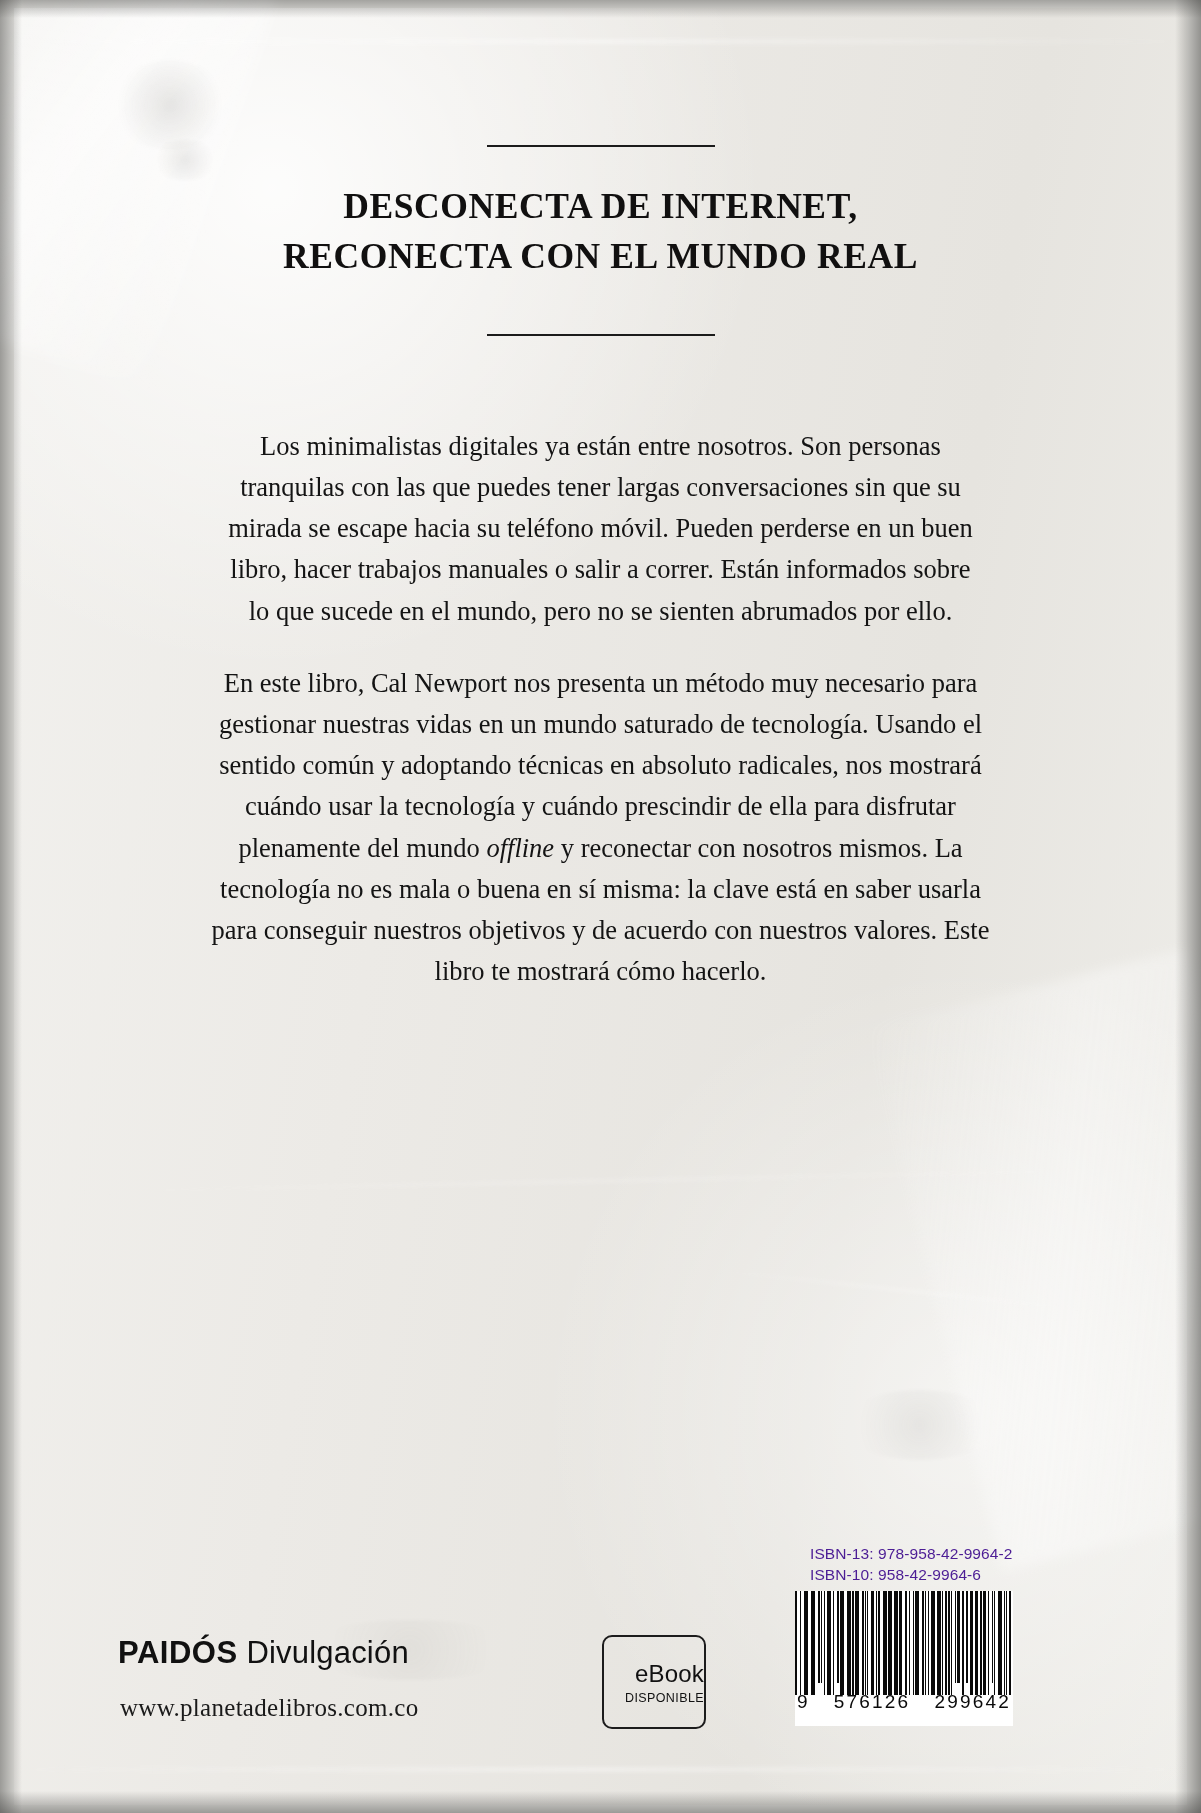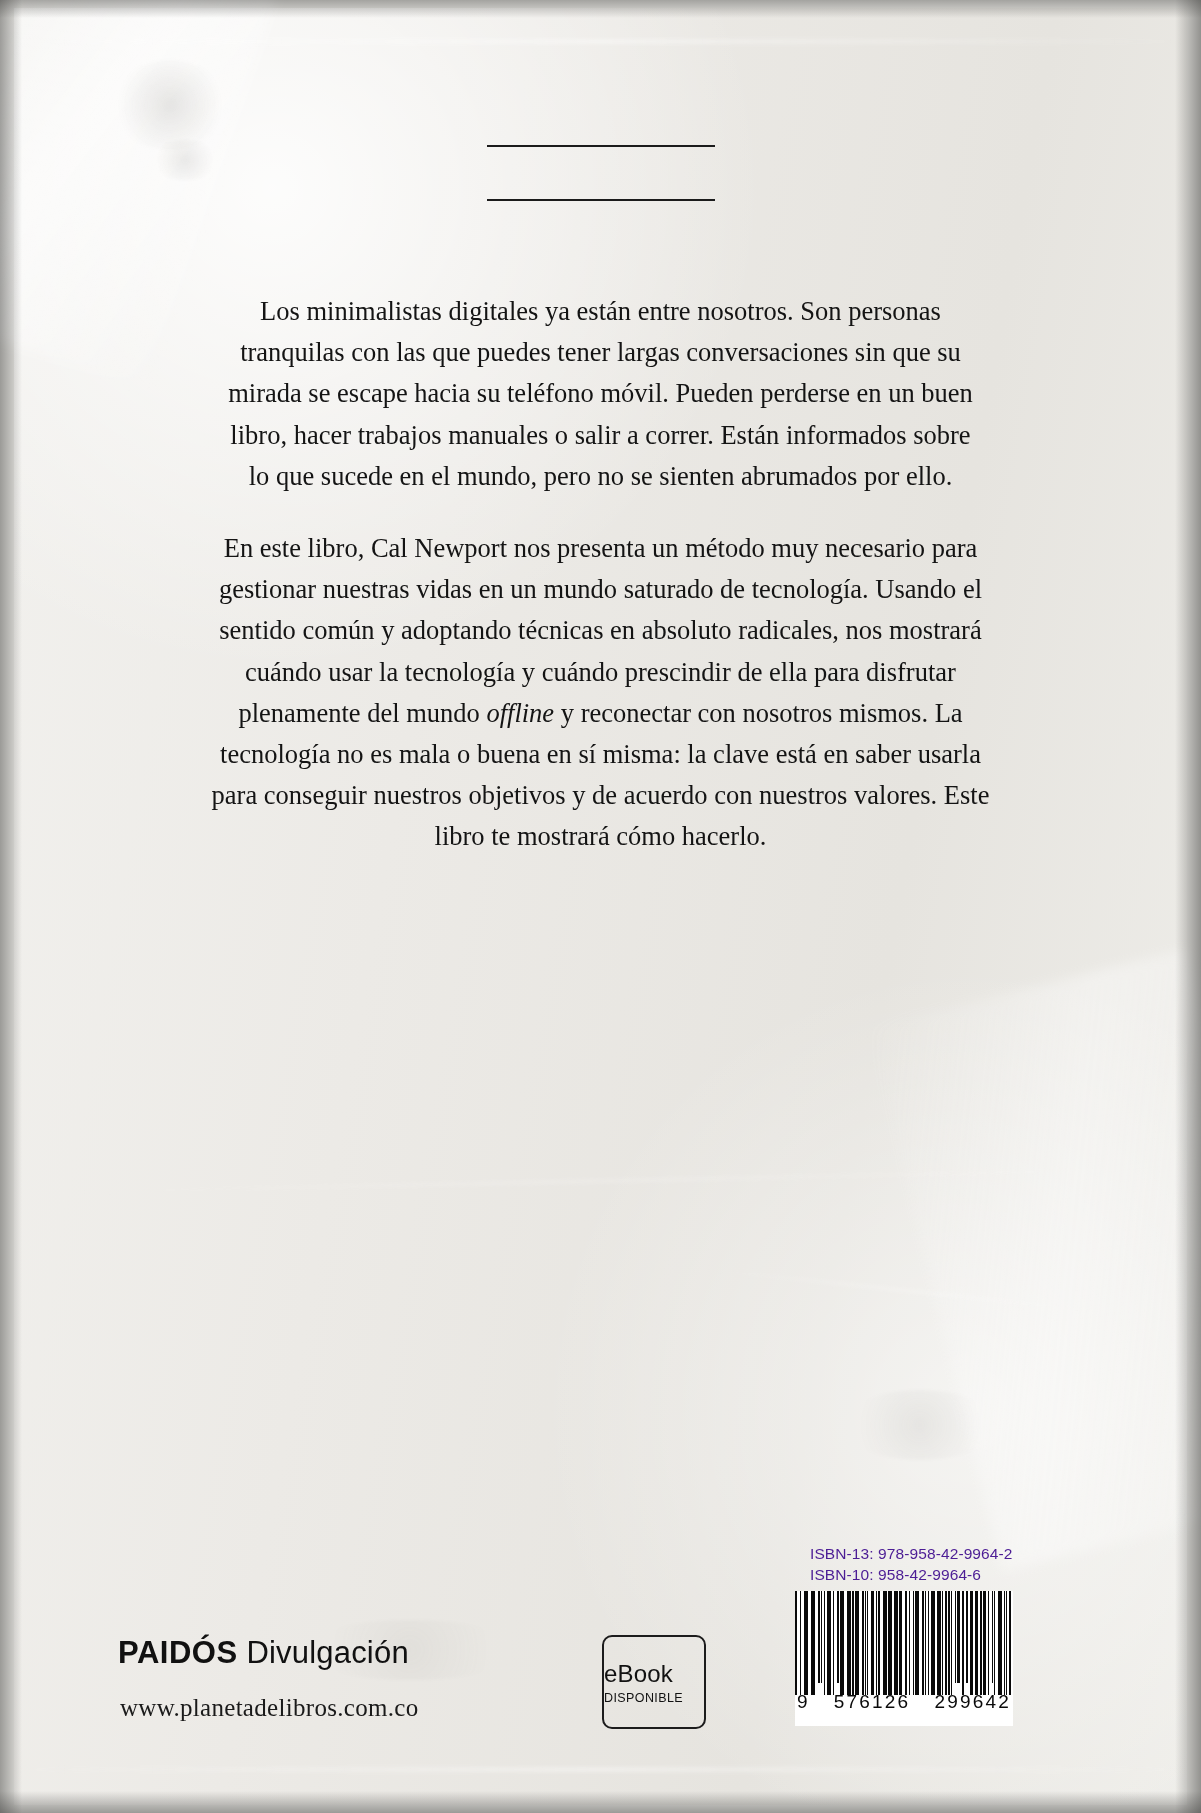--- a/index.html
+++ b/index.html
@@ -137,21 +137,21 @@
   .ebook-badge {
     position: absolute;
     left: 602px;
     top: 122px;
     width: 100px;
     height: 90px;
     border: 2px solid #1c1c1c;
     border-radius: 10px;
     display: flex;
     flex-direction: column;
-    align-items: flex-start;
+    align-items: flex-end;
     justify-content: center;
     font-family: "Liberation Sans", sans-serif;
     color: #111;
   }
   .ebook-badge .l1 { font-size: 24px; letter-spacing: 0.2px; }
   .ebook-badge .l2 { font-size: 12.5px; letter-spacing: 0.4px; margin-top: 3px; }
 
   .isbn-block {
     position: absolute;
     left: 810px;
@@ -222,20 +222,24 @@
 
   <div class="smudge" style="left:110px;top:60px;width:120px;height:90px;opacity:.55;"></div>
   <div class="smudge" style="left:150px;top:140px;width:70px;height:40px;opacity:.45;"></div>
   <div class="smudge" style="left:840px;top:1390px;width:160px;height:70px;opacity:.35;"></div>
   <div class="smudge" style="left:300px;top:1620px;width:220px;height:60px;opacity:.25;"></div>
 
   <div class="content">
 
     <div class="rule top"></div>
 
+    <h1 class="headline">
+      <span>DESCONECTA DE INTERNET,</span><br>
+      <span>RECONECTA CON EL MUNDO REAL</span>
+    </h1>
 
     <div class="rule bottom"></div>
 
     <p class="body-block para-1">Los minimalistas digitales ya están entre nosotros. Son personas tranquilas con las que puedes tener largas conversaciones sin que su mirada se escape hacia su teléfono móvil. Pueden perderse en un buen libro, hacer trabajos manuales o salir a correr. Están informados sobre lo que sucede en el mundo, pero no se sienten abrumados por ello.</p>
 
     <p class="body-block para-2"><span>En este libro, Cal Newport nos presenta un método muy necesario para gestionar nuestras vidas en un mundo saturado de tecnología. Usando el sentido común y adoptando técnicas en absoluto radicales, nos mostrará cuándo usar la tecnología y cuándo prescindir de ella para disfrutar plenamente del mundo </span><em>offline</em><span> y reconectar con nosotros mismos. La tecnología no es mala o buena en sí misma: la clave está en saber usarla para conseguir nuestros objetivos y de acuerdo con nuestros valores. Este libro te mostrará cómo hacerlo.</span></p>
 
     <div class="footer">
 
       <div class="imprint">

